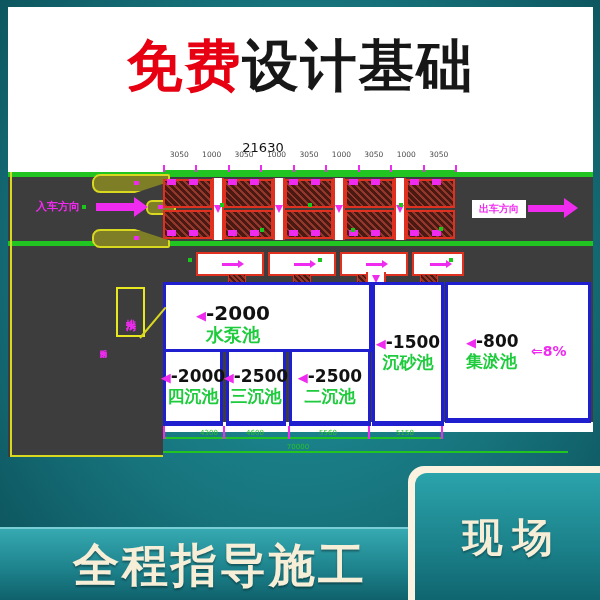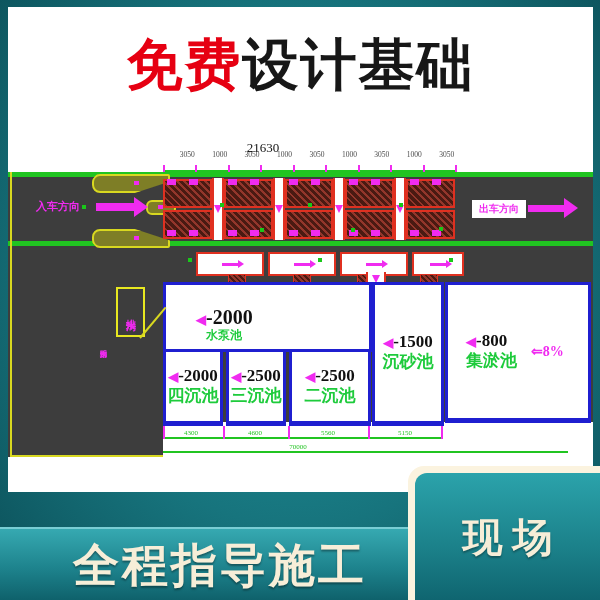--- a/index.html
+++ b/index.html
@@ -3,31 +3,31 @@
 <meta charset="utf-8">
 <style>
   html,body{margin:0;padding:0;}
   body{
     width:600px;height:600px;position:relative;overflow:hidden;
     font-family:"DejaVu Sans","Liberation Sans",sans-serif;
     background:radial-gradient(ellipse at 50% 45%, #2097a0 0%, #17747d 55%, #0b4f58 100%);
   }
   .abs{position:absolute;}
   
-  .card{left:8px;top:7px;width:585px;height:485px;background:#ffffff;font-family:Liberation Serif, serif;}
+  .card{left:8px;top:7px;width:585px;height:425px;background:#ffffff;}
   .main-title{left:0;top:28px;width:100%;text-align:center;
     font-size:56px;font-weight:900;letter-spacing:2px;line-height:1.1;}
   .main-title .hl{color:#e60012;}
   .main-title .rest{color:#171717;}
   
   .dim-total{left:200px;top:133px;width:110px;text-align:center;font-size:13px;color:#111;}
   .dim-bar{left:155px;top:153px;width:292px;height:14px;}
   .dim-line{position:absolute;left:0;top:10px;width:100%;height:2px;background:#21c421;}
   .dim-tick{position:absolute;top:5px;width:2px;height:12px;background:#f02bf0;}
-  .dim-seglabels{left:163px;top:143px;width:292px;display:flex;}
+  .dim-seglabels{left:155px;top:143px;width:292px;display:flex;}
   .dim-seglabels span{flex:1;text-align:center;font-size:7.5px;color:#4a4a4a;}
   
   .road{left:0;top:165px;width:585px;height:74px;background:#3d3d3d;}
   .gstrip{left:0;width:585px;height:5px;background:#21c421;}
   .ground{left:0;top:239px;width:585px;height:176px;background:#3d3d3d;}
   .ground-left{left:0;top:415px;width:155px;height:35px;background:#3d3d3d;}
   .yline-v{left:2px;top:165px;width:2px;height:285px;background:#d8d820;}
   .yline-h{left:2px;top:448px;width:153px;height:2px;background:#d8d820;}
   
   .island{background:#7e7e26;border:2px solid #d8d820;}
@@ -63,21 +63,21 @@
   .connector{left:358px;top:265px;width:16px;height:13px;background:#fff;border-left:2px solid #e03020;border-right:2px solid #e03020;
     display:flex;align-items:center;justify-content:center;}
   
   .pool{background:#ffffff;border:3px solid #1f1fd0;box-sizing:border-box;
     display:flex;flex-direction:column;justify-content:center;align-items:center;}
   .pool .l1{font-size:17px;font-weight:bold;color:#111;white-space:nowrap;line-height:1.1;}
   .pool .tri{color:#f02bf0;font-size:13px;}
   .pool .l2{font-size:17px;font-weight:bold;color:#1ecb3c;white-space:nowrap;line-height:1.2;}
   .pool-pump{left:155px;top:275px;width:209px;height:70px;align-items:flex-start;padding:14px 0 0 30px;}
   .pool-pump .l1{font-size:20px;}
-  .pool-pump .l2{font-size:12px;padding-left:10px;}
+  .pool-pump .l2{font-size:18px;padding-left:10px;}
   .pool-4{left:155px;top:342px;width:60px;height:77px;border-bottom-width:5px;}
   .pool-3{left:218px;top:342px;width:60px;height:77px;border-bottom-width:5px;}
   .pool-2{left:281px;top:342px;width:82px;height:77px;border-bottom-width:5px;}
   .pool-sand{left:364px;top:275px;width:72px;height:144px;border-bottom-width:5px;}
   .pool-silt{left:437px;top:275px;width:146px;height:141px;border-bottom-width:5px;align-items:flex-start;padding-left:18px;}
   .slope{left:523px;top:336px;font-size:14px;font-weight:bold;color:#f02bf0;}
   
   .bdim-line1{left:155px;top:430px;width:280px;height:1.5px;background:#21c421;}
   .bdim-line2{left:155px;top:444px;width:405px;height:1.5px;background:#21c421;}
   .btick{top:419px;width:2px;height:13px;background:#f02bf0;}
@@ -280,21 +280,21 @@
   </div>
   <div class="abs slope">⇐8%</div>
 
   <div class="abs bdim-line1"></div>
   <div class="abs bdim-line2"></div>
   <div class="abs btick" style="left:155px;"></div>
   <div class="abs btick" style="left:215px;"></div>
   <div class="abs btick" style="left:280px;"></div>
   <div class="abs btick" style="left:360px;"></div>
   <div class="abs btick" style="left:433px;"></div>
-  <div class="abs bdl" style="left:161px;">4300</div>
+  <div class="abs bdl" style="left:179px;">4300</div>
   <div class="abs bdl" style="left:225px;">4600</div>
   <div class="abs bdl" style="left:298px;">5560</div>
   <div class="abs bdl" style="left:375px;">5150</div>
   <div class="abs bdtot">70000</div>
 
   <div class="abs callout-box">
     <span class="vtext">排水沟</span>
   </div>
   <div class="abs leader"></div>
   <div class="abs vtext callout-small">排水明沟</div>

